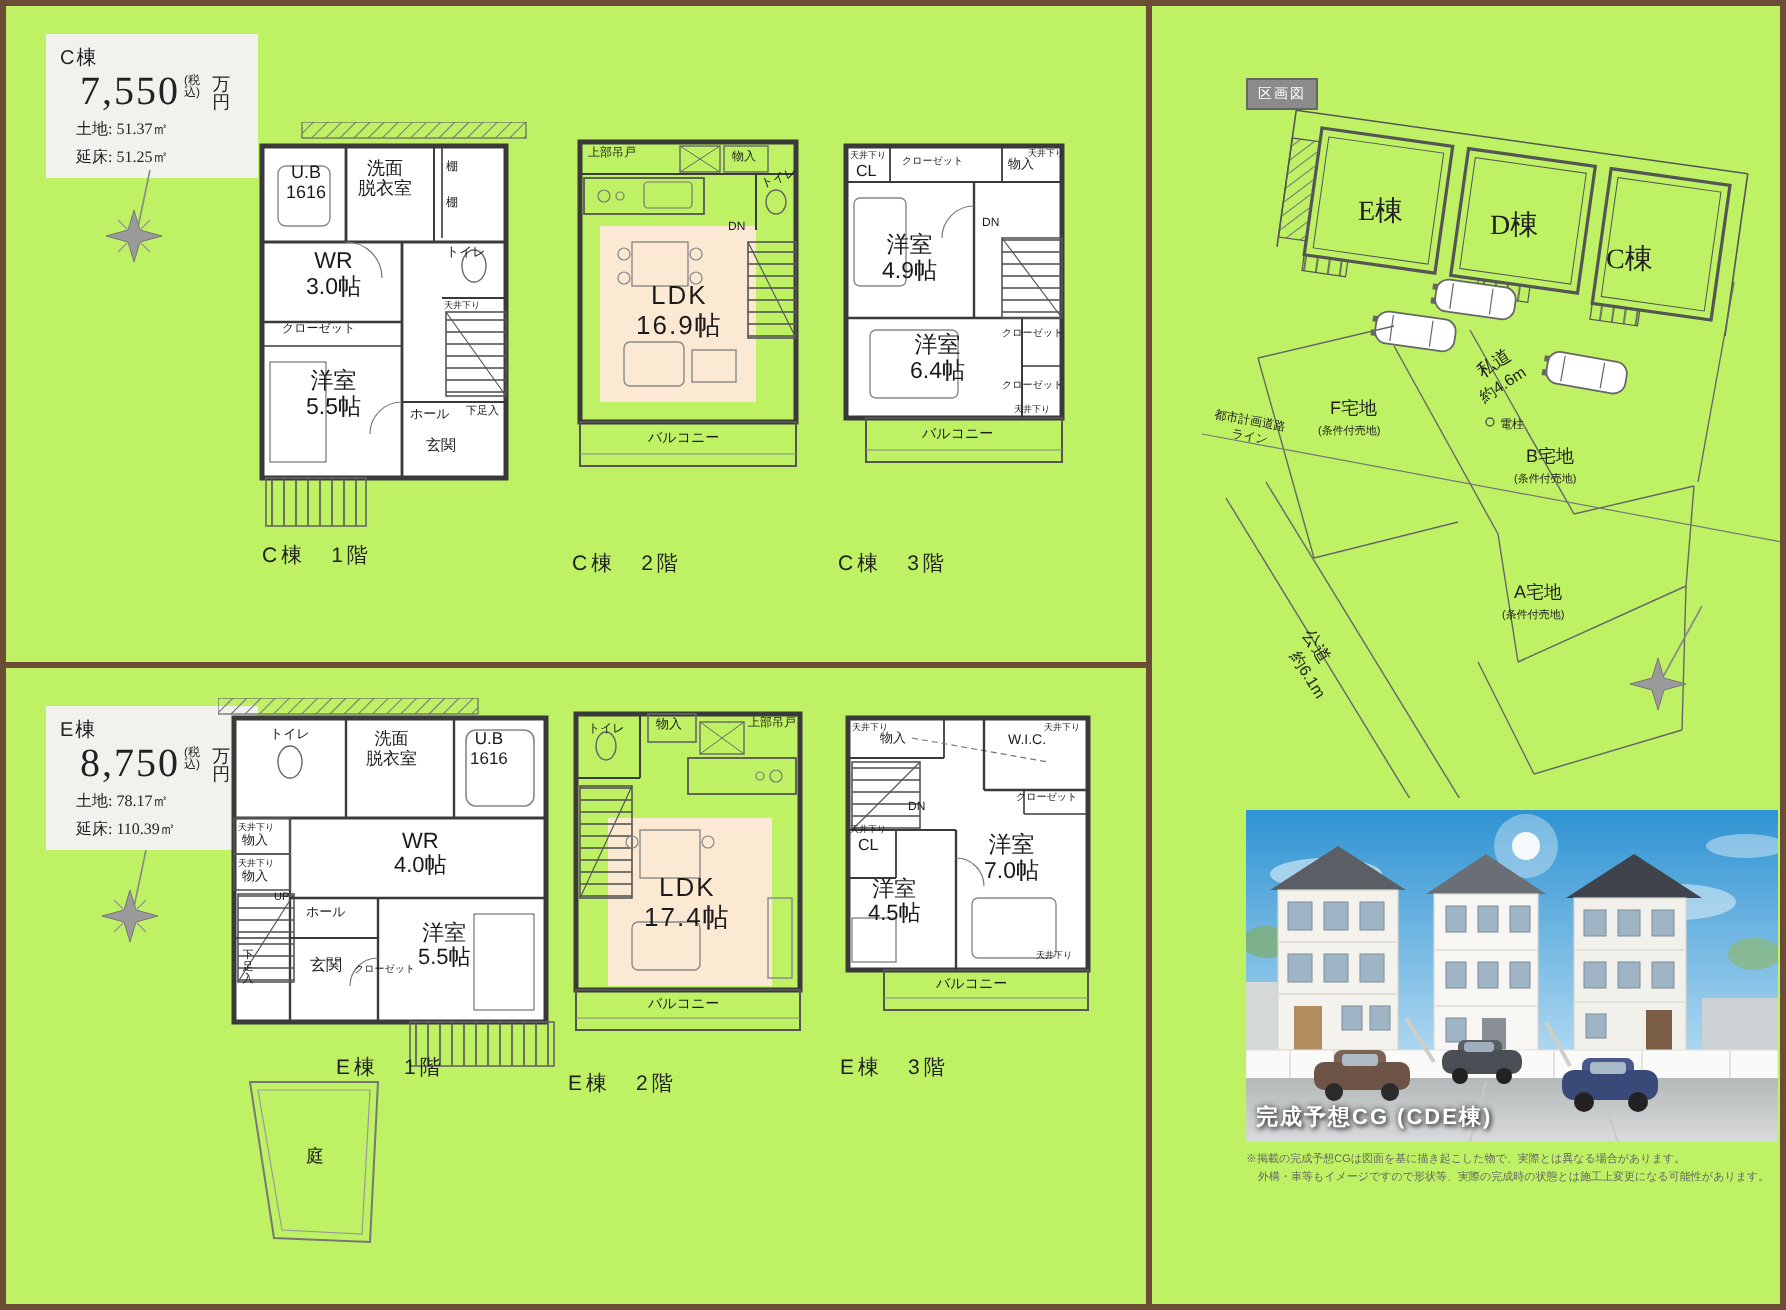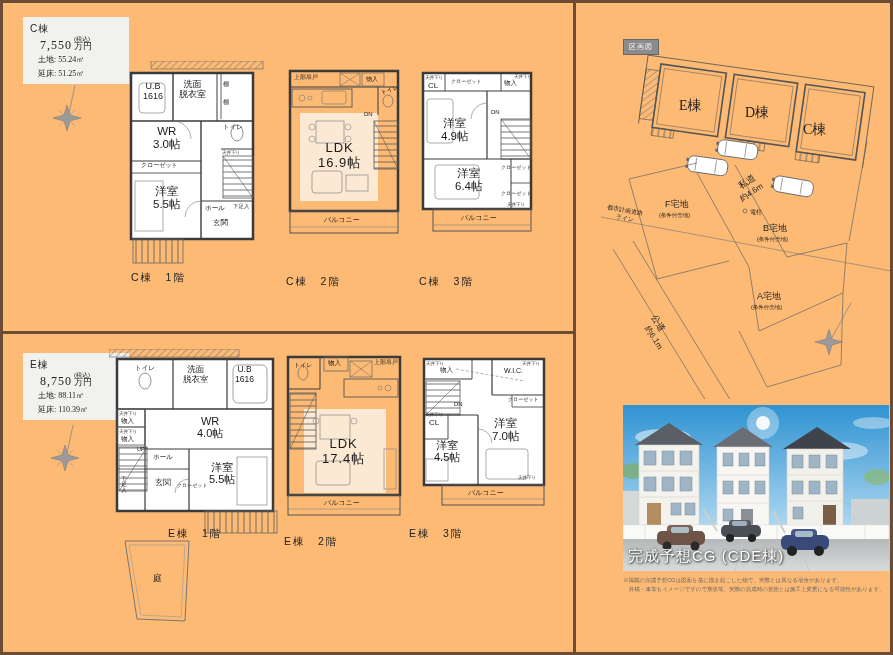--- a/index.html
+++ b/index.html
@@ -1,37 +1,37 @@
 <!DOCTYPE html>
 <html><head>
 <meta charset="utf-8">
 <style>
   html,body{margin:0;padding:0;background:#e8e8e8;font-family:"Liberation Sans",sans-serif;}
-  .page{position:relative;width:893px;height:655px;background:#fdba74;border:3px solid #6d4c36;box-sizing:border-box;overflow:hidden;margin:0 auto;}
+  .page{position:relative;width:893px;height:655px;background:#bef264;border:3px solid #6d4c36;box-sizing:border-box;overflow:hidden;margin:0 auto;}
   .divider-v{position:absolute;left:570px;top:0;width:3px;height:100%;background:#6d4c36;}
   .divider-h{position:absolute;left:0;top:328px;width:570px;height:3px;background:#6d4c36;}
 
   .price-card{position:absolute;width:106px;background:#f1f1ee;padding:5px 7px;box-sizing:border-box;color:#222;}
   .pc-name{font-size:10px;letter-spacing:1px;}
   .price-row{display:flex;align-items:flex-end;margin-left:10px;line-height:1;}
-  .price-num{font-family:"Liberation Serif",serif;font-size:12px;letter-spacing:1px;}
-  .price-stack{display:flex;flex-direction:column;align-items:flex-start;margin-left:2px;}
+  .price-num{font-family:"Liberation Serif",serif;font-size:20px;letter-spacing:1px;}
+  .price-stack{display:flex;flex-direction:row;align-items:flex-start;margin-left:2px;}
   .price-tax{font-size:6px;}
   .price-yen{font-size:9px;}
   .pc-line{font-size:8px;margin:3px 0 0 8px;font-family:"Liberation Serif",serif;}
 
   .plan{position:absolute;}
   .plan svg{position:absolute;left:0;top:0;}
   .lbl{position:absolute;white-space:pre-line;color:#1a1a1a;line-height:1.12;text-align:center;transform-origin:0 0;}
   .caption{position:absolute;font-size:10.5px;font-weight:normal;color:#222;letter-spacing:2px;}
 
   .badge{position:absolute;left:620px;top:36px;background:#8b8b8b;color:#fff;font-size:7px;padding:2px 5px;border:1px solid #666;letter-spacing:1px;}
 
   .cg{position:absolute;left:620px;top:402px;width:266px;height:166px;overflow:hidden;background:#9cc6e4;}
-  .cg-caption{position:absolute;left:5px;bottom:5px;color:#fff;font-size:15px;font-weight:normal;letter-spacing:1px;text-shadow:0 0 3px #444,1px 1px 2px #444;}
+  .cg-caption{position:absolute;left:5px;bottom:5px;color:#fff;font-size:11px;font-weight:bold;letter-spacing:1px;text-shadow:0 0 3px #444,1px 1px 2px #444;}
   .cg-notes{position:absolute;left:620px;top:573px;width:264px;font-size:5.5px;color:#666;line-height:1.6;}
   .cg-notes .n2{margin-left:6px;}
 </style>
 </head>
 <body>
 
 <div class="page">
 
   <svg width="0" height="0" style="position:absolute">
     <defs>
@@ -65,21 +65,21 @@
 
   <div class="price-card" style="left:20px;top:14px;">
     <div class="pc-name">C棟</div>
     <div class="price-row">
       <span class="price-num">7,550</span>
       <span class="price-stack">
         <span class="price-tax">(税込)</span>
         <span class="price-yen">万円</span>
       </span>
     </div>
-    <div class="pc-line">土地: 55.24㎡</div>
+    <div class="pc-line">土地: 51.37㎡</div>
     <div class="pc-line">延床: 51.25㎡</div>
   </div>
 
   <svg style="position:absolute;left:50px;top:80px;" width="36" height="56">
     <use href="#compass-shape"></use>
   </svg>
 
   <div class="plan" style="left:118px;top:58px;width:152px;height:210px;">
     <svg width="152" height="210">
       <rect x="30" y="0" width="112" height="8" fill="url(#hatch)" stroke="#666" stroke-width="0.6"></rect>
@@ -195,21 +195,21 @@
 
   <div class="price-card" style="left:20px;top:350px;">
     <div class="pc-name">E棟</div>
     <div class="price-row">
       <span class="price-num">8,750</span>
       <span class="price-stack">
         <span class="price-tax">(税込)</span>
         <span class="price-yen">万円</span>
       </span>
     </div>
-    <div class="pc-line">土地: 88.11㎡</div>
+    <div class="pc-line">土地: 78.17㎡</div>
     <div class="pc-line">延床: 110.39㎡</div>
   </div>
 
   <svg style="position:absolute;left:48px;top:420px;" width="36" height="56">
     <use href="#compass-shape"></use>
   </svg>
 
   <div class="plan" style="left:106px;top:346px;width:172px;height:186px;">
     <svg width="172" height="186">
       <rect x="0" y="0" width="130" height="8" fill="url(#hatch)" stroke="#666" stroke-width="0.6"></rect>
@@ -324,21 +324,21 @@
     <div class="lbl" style="left:38px;top:50px;font-size:6px;">DN</div>
     <div class="lbl" style="left:9px;top:61px;font-size:4.5px;">天井下り</div>
     <div class="lbl" style="left:13px;top:68px;font-size:8px;">CL</div>
     <div class="lbl" style="left:18px;top:88px;font-size:11px;">洋室
 4.5帖</div>
     <div class="lbl" style="left:76px;top:66px;font-size:11.5px;">洋室
 7.0帖</div>
     <div class="lbl" style="left:102px;top:124px;font-size:4.5px;">天井下り</div>
     <div class="lbl" style="left:52px;top:138px;font-size:7px;">バルコニー</div>
   </div>
-  <div class="caption" style="left:406px;top:524px;">E棟　3階</div>
+  <div class="caption" style="left:417px;top:524px;">E棟　3階</div>
 
   <div class="badge">区画図</div>
   <div class="plan" style="left:596px;top:28px;width:294px;height:368px;">
     <svg width="294" height="368" style="font-family:'Liberation Sans',sans-serif;">
       <g transform="rotate(8 62 33)" stroke="#555" fill="none">
         <rect x="62" y="33" width="66" height="64" stroke-width="1.6"></rect>
         <rect x="136" y="33" width="64" height="64" stroke-width="1.6"></rect>
         <rect x="208" y="33" width="60" height="68" stroke-width="1.6"></rect>
         <rect x="66" y="37" width="58" height="56" stroke-width="0.5"></rect>
         <rect x="140" y="37" width="56" height="56" stroke-width="0.5"></rect>

